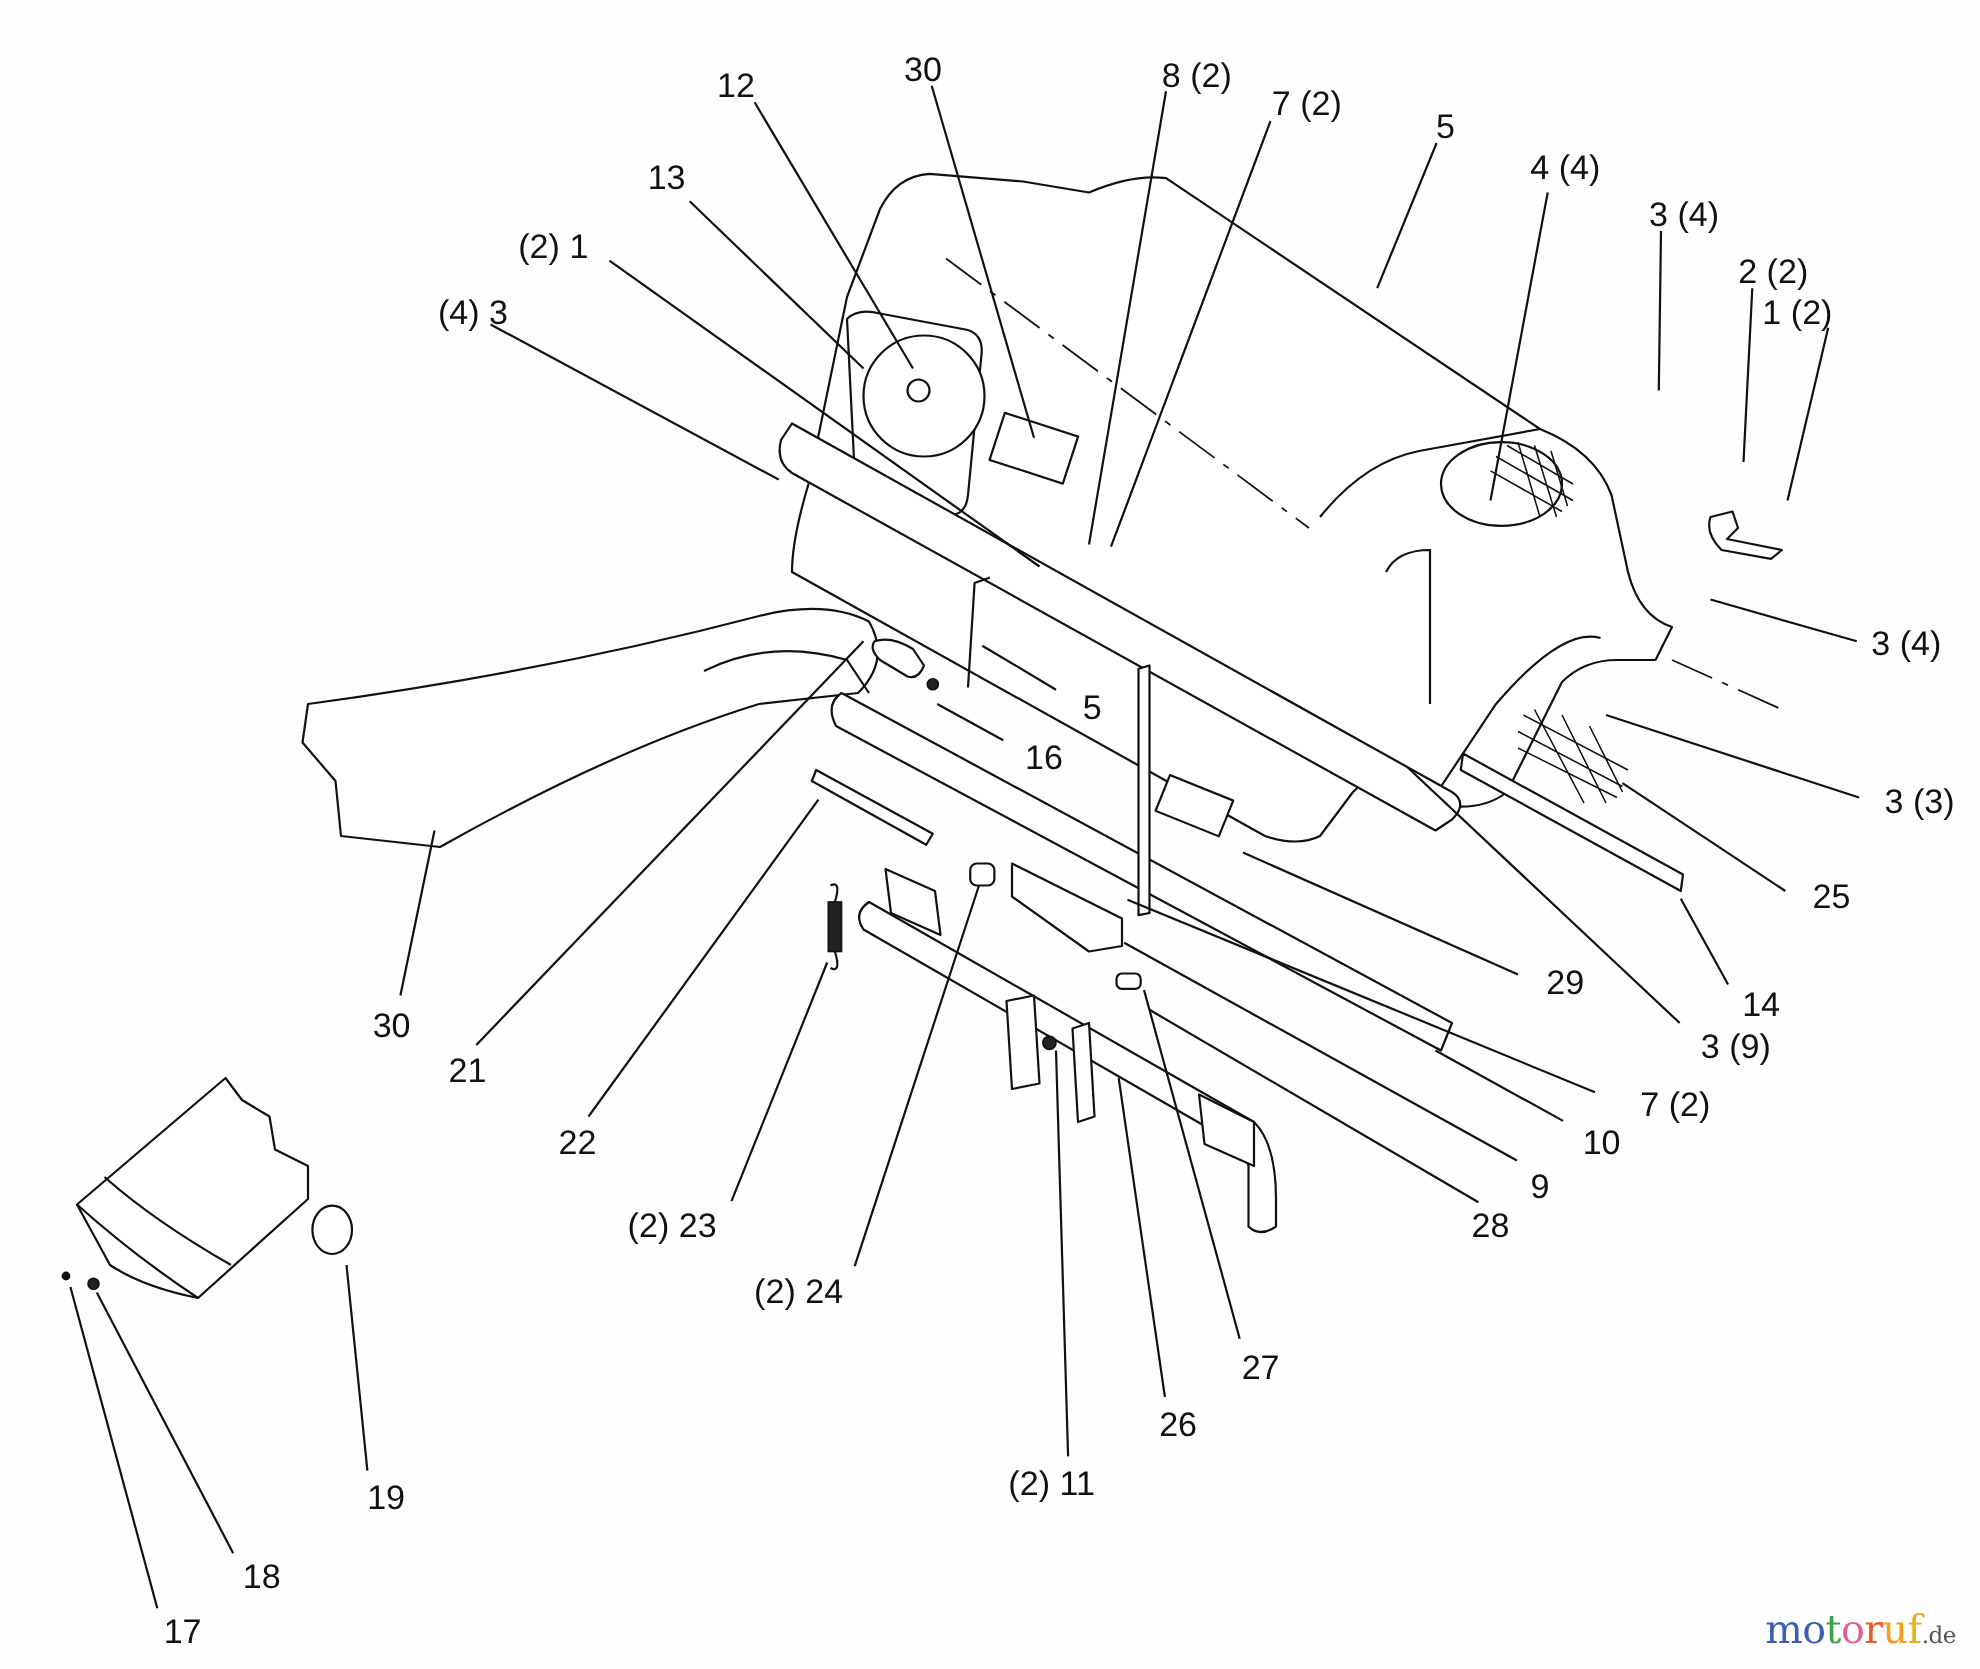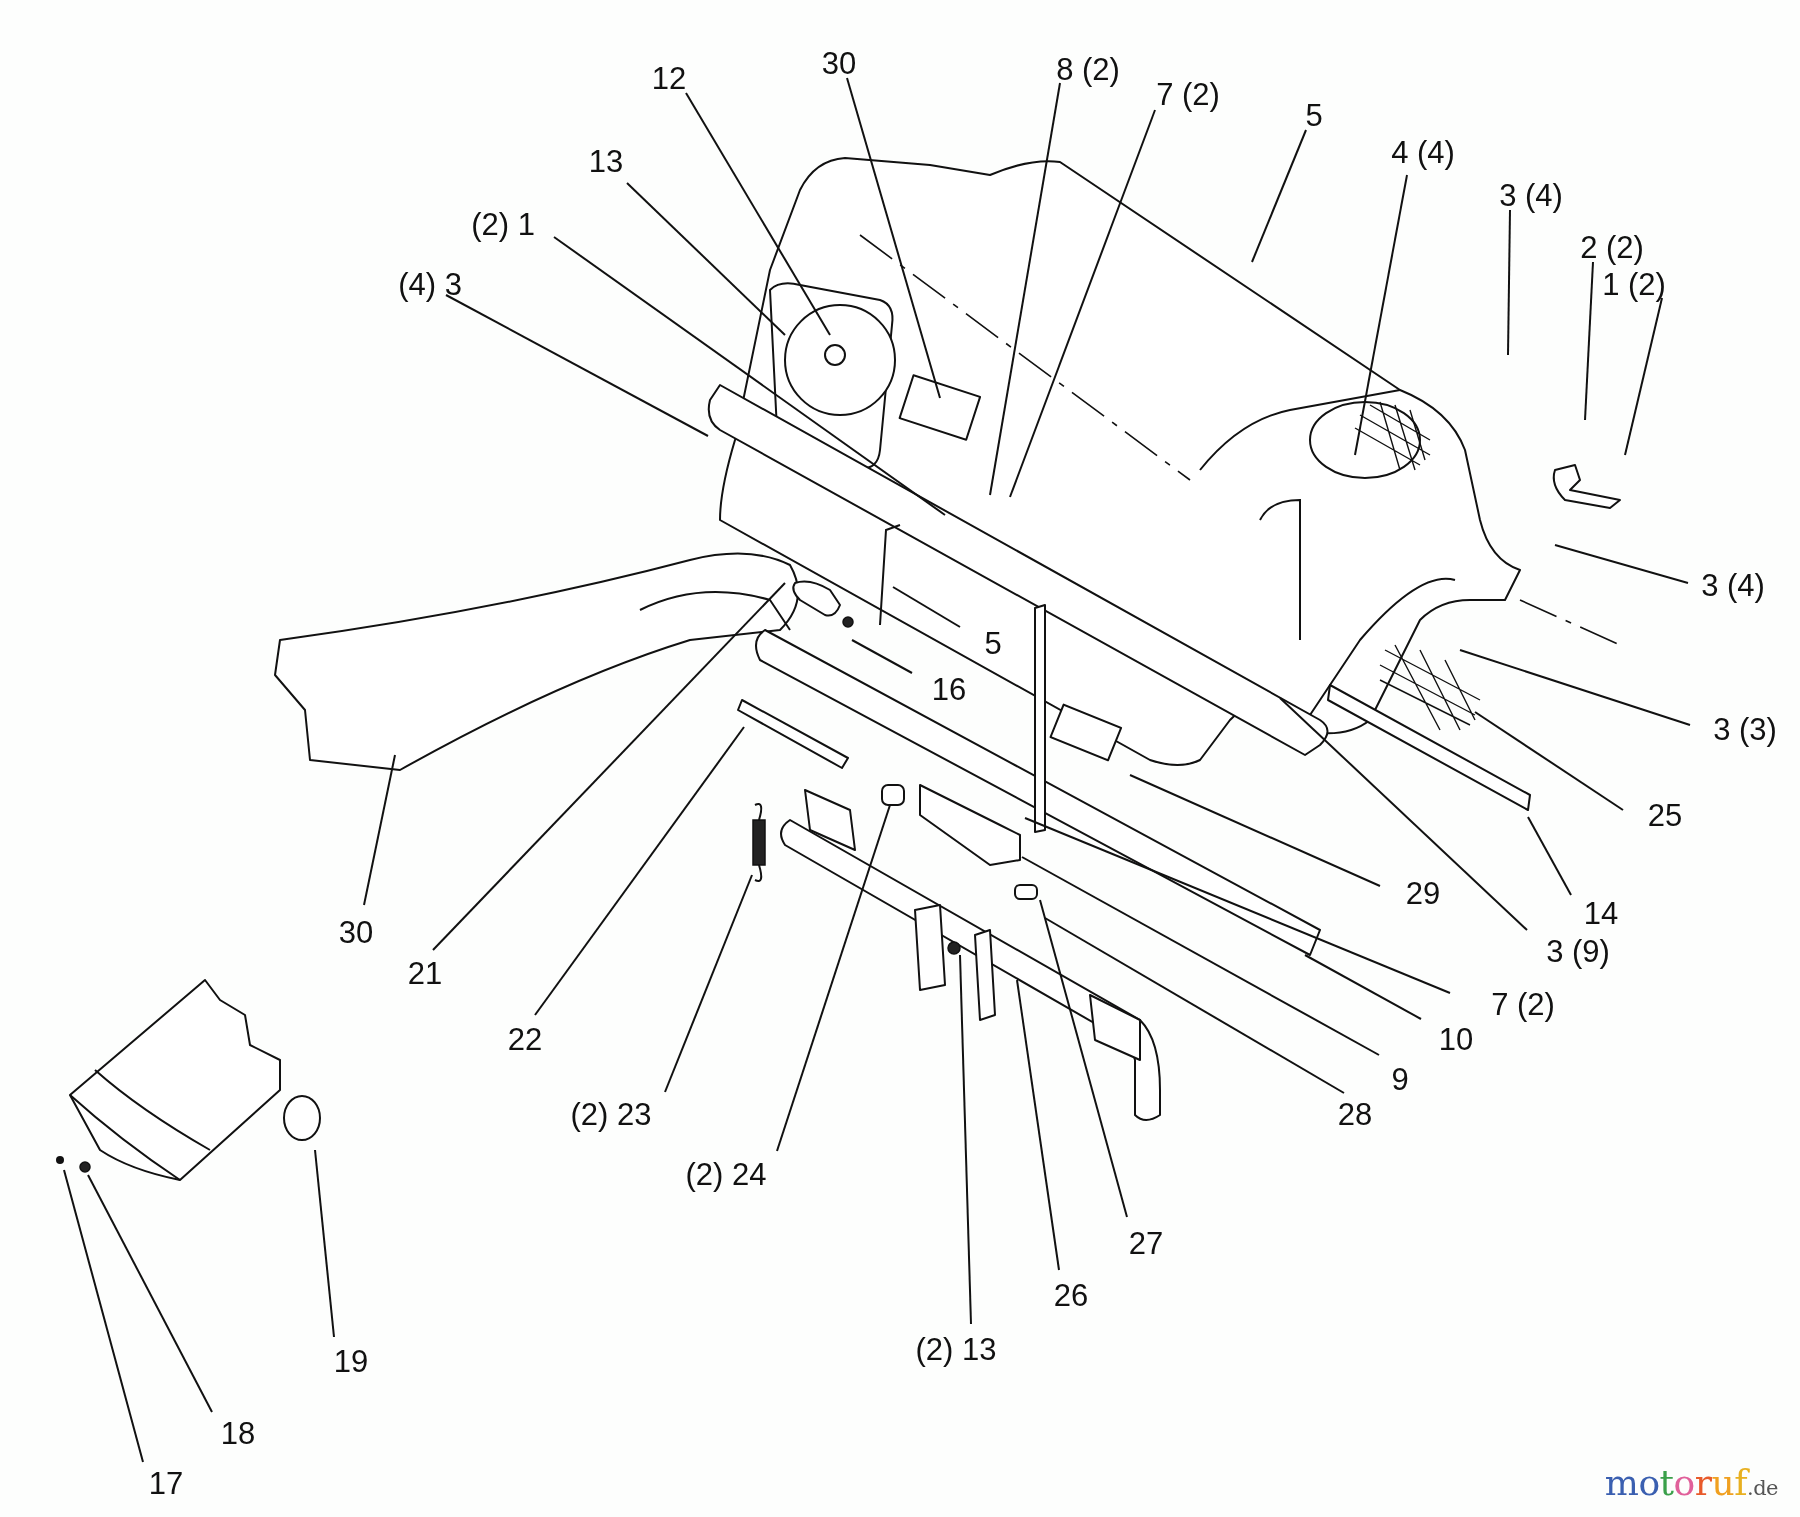--- a/index.html
+++ b/index.html
@@ -159,18 +159,18 @@
 <div class="lbl" style="left:1355px;top:1114px">28</div>
 <div class="lbl" style="left:993px;top:643px">5</div>
 <div class="lbl" style="left:949px;top:689px">16</div>
 <div class="lbl" style="left:356px;top:932px">30</div>
 <div class="lbl" style="left:425px;top:973px">21</div>
 <div class="lbl" style="left:525px;top:1039px">22</div>
 <div class="lbl" style="left:611px;top:1114px">(2)  23</div>
 <div class="lbl" style="left:726px;top:1174px">(2)  24</div>
 <div class="lbl" style="left:1146px;top:1243px">27</div>
 <div class="lbl" style="left:1071px;top:1295px">26</div>
-<div class="lbl" style="left:956px;top:1349px">(2)  13</div>
+<div class="lbl" style="left:956px;top:1349px">(2)  11</div>
 <div class="lbl" style="left:351px;top:1361px">19</div>
 <div class="lbl" style="left:238px;top:1433px">18</div>
 <div class="lbl" style="left:166px;top:1483px">17</div>
 
 <div class="wm" id="wm"><span style="color: rgb(58, 95, 176);">m</span><span style="color: rgb(58, 95, 176);">o</span><span style="color: rgb(58, 160, 74);">t</span><span style="color: rgb(224, 96, 154);">o</span><span style="color: rgb(232, 90, 42);">r</span><span style="color: rgb(240, 160, 32);">u</span><span style="color: rgb(232, 176, 32);">f</span><span class="de">.de</span></div>
 
 </body></html>

